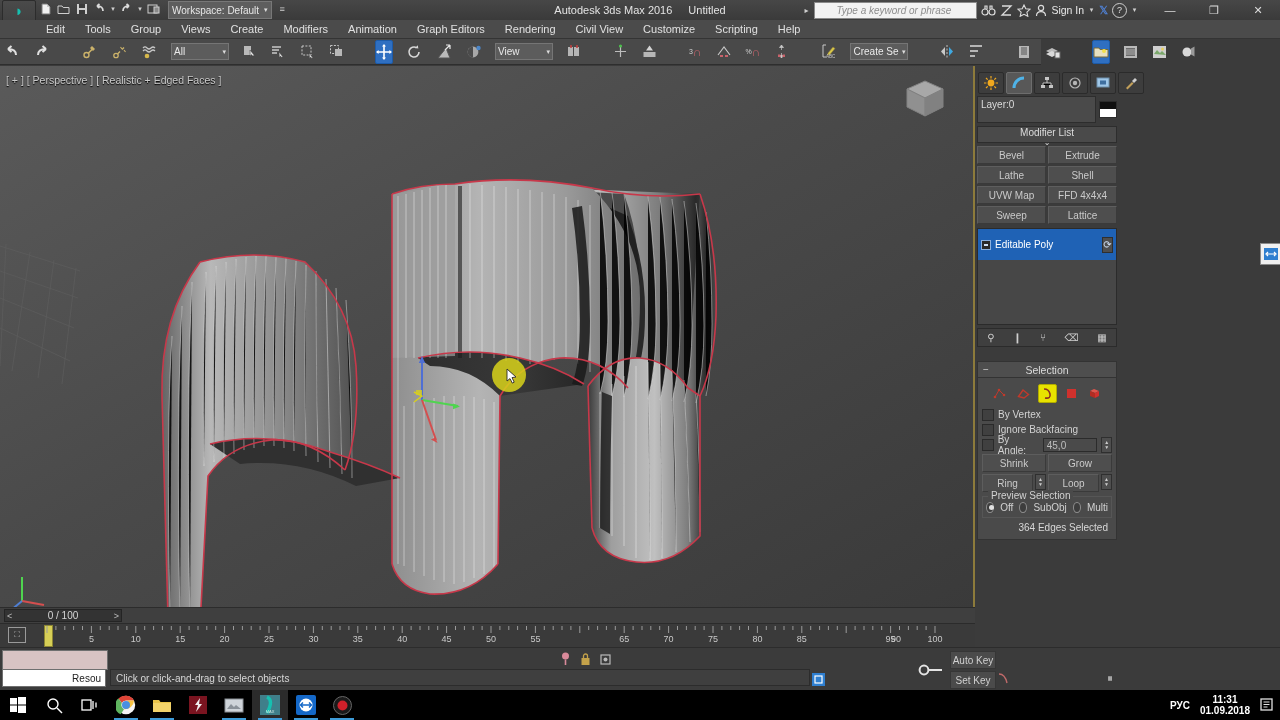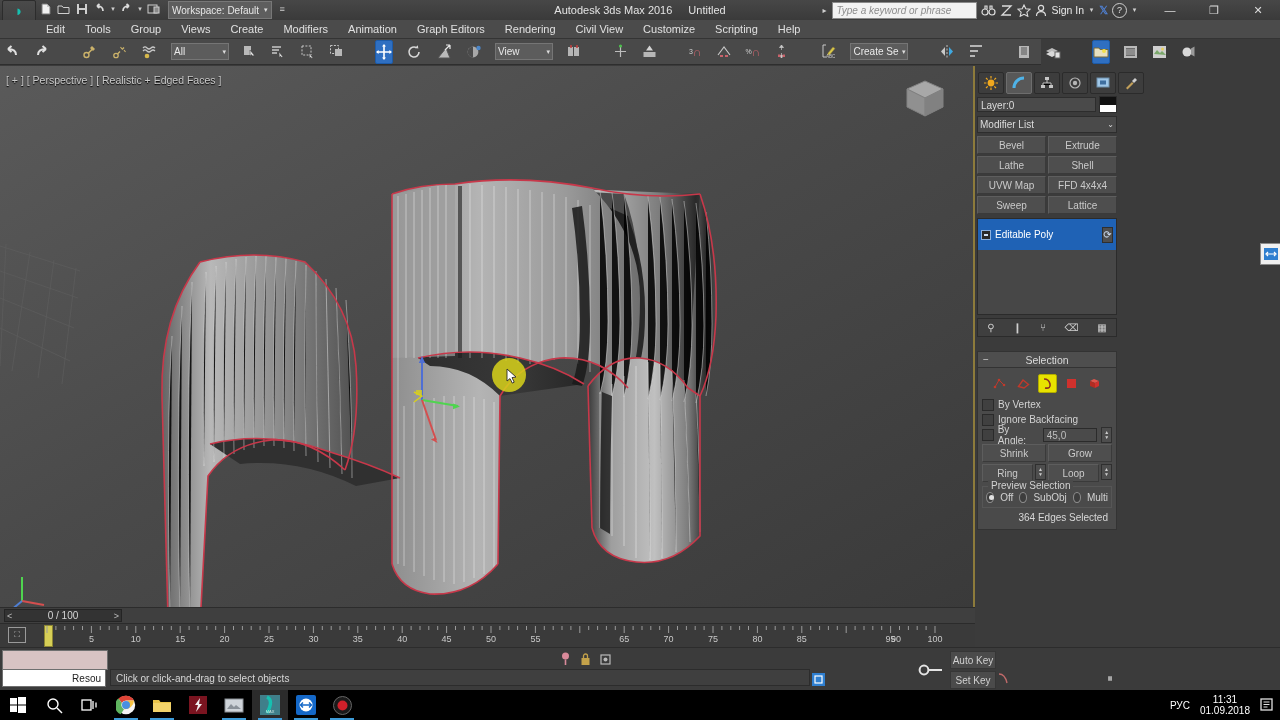--- a/index.html
+++ b/index.html
@@ -18,21 +18,21 @@
   .qicon{width:15px;height:15px;display:inline-flex;align-items:center;justify-content:center;
      color:#cfcfcf;font-size:11px;}
   .wsbox{display:flex;align-items:center;height:16px;background:#5e5e5e;border:1px solid #777;
      color:#e6e6e6;font-size:10px;padding:0 3px;margin-left:4px;}
   .wsbox .arrow{margin-left:5px;font-size:7px;color:#ddd;}
   .apptitle{position:absolute;left:0;top:0;width:1280px;height:20px;line-height:20px;
      text-align:center;color:#e3e3e3;font-size:11px;pointer-events:none;}
   .apptitle span{margin:0 8px;}
   .tright{position:absolute;right:142px;top:1px;height:18px;display:flex;align-items:center;gap:4px;}
   .searchbox{width:140px;height:15px;background:#f2f2f2;border:1px solid #8a8a8a;
-     color:#8d8d8d;font-style:italic;font-size:10px;line-height:15px;padding-left:3px;overflow:hidden;white-space:nowrap;}
+     color:#8d8d8d;font-style:italic;font-size:10px;line-height:15px;padding-left:21px;overflow:hidden;white-space:nowrap;}
   .tright .ti{color:#d8d8d8;font-size:11px;display:inline-flex;align-items:center;}
   .signin{color:#e8e8e8;font-size:10.5px;}
   .xicon{color:#4f7fd0;font-weight:bold;font-size:11px;}
   .qmark{width:13px;height:13px;border-radius:50%;border:1px solid #cfcfcf;color:#e0e0e0;
      font-size:9px;text-align:center;line-height:12px;}
   .wbtns{position:absolute;right:0;top:0;height:20px;display:flex;}
   .wbtn{width:44px;height:20px;display:flex;align-items:center;justify-content:center;color:#dcdcdc;font-size:11px;}
 
   
   .menubar{position:absolute;left:0;top:20px;width:1280px;height:19px;background:#4b4b4b;
@@ -65,25 +65,25 @@
 
   
   .cmdpanel{position:absolute;left:975px;top:66px;width:305px;height:580px;background:#3b3b3b;}
   .cp-tabs{position:absolute;left:3px;top:6px;height:20px;display:flex;gap:2px;}
   .cp-tab{width:24px;height:20px;background:#3d3d3d;border:1px solid #2b2b2b;border-radius:2px;
      display:flex;align-items:center;justify-content:center;}
   .cp-tab.active{background:#585858;border-color:#6d6d6d;}
   .cp-left{position:absolute;left:2px;top:30px;width:140px;}
 
   .layerrow{display:flex;align-items:center;gap:3px;}
-  .layerfield{flex:1;height:15px;background:#4a4a4a;border:1px solid #2d2d2d;color:#dcdcdc;
+  .layerfield{flex:1;height:27px;background:#4a4a4a;border:1px solid #2d2d2d;color:#dcdcdc;
      font-size:10px;line-height:15px;padding-left:3px;box-sizing:border-box;}
   .colorchip{width:16px;height:15px;background:linear-gradient(to bottom,#111 0 50%,#fff 50% 100%);border:1px solid #2d2d2d;}
   .modcombo{margin-top:3px;height:17px;background:#4a4a4a;border:1px solid #2d2d2d;display:flex;
-     align-items:center;justify-content:space-between;color:#dcdcdc;font-size:10px;padding:0 2px;box-sizing:border-box;}
+     align-items:center;justify-content:space-between;color:#dcdcdc;font-size:10px;padding:0 2px;box-sizing:border-box;flex-direction:column;}
   .modcombo .ca{font-size:8px;}
   .modbtns{margin-top:3px;display:grid;grid-template-columns:1fr 1fr;gap:2px;}
   .mbtn{height:16px;background:#4e4e4e;border:1px solid #3a3a3a;border-top-color:#5e5e5e;border-left-color:#5e5e5e;
      color:#cacaca;font-size:10px;display:flex;align-items:center;justify-content:center;}
   .modstack{margin-top:4px;height:95px;background:#474747;border:1px solid #2b2b2b;overflow:hidden;}
   .stackitem{height:31px;background:#1f62b5;display:flex;align-items:center;gap:4px;padding:0 3px;color:#fff;font-size:10px;}
   .stackitem .sq{width:8px;height:8px;background:#2a2a2a;border:1px solid #8ab0e0;display:inline-block;position:relative;}
   .stackitem .sq:after{content:"";position:absolute;left:2px;top:3px;width:4px;height:2px;background:#cfe0f5;}
   .stackitem .spin{margin-left:auto;color:#cfe0f5;font-size:10px;}
   .stacktools{margin-top:3px;height:17px;background:#3f3f3f;border:1px solid #2b2b2b;display:flex;
@@ -135,21 +135,21 @@
      font-size:10px;line-height:17px;padding-left:5px;box-sizing:border-box;}
   .sicon{position:absolute;display:flex;align-items:center;justify-content:center;color:#cfcfcf;font-size:11px;}
   .keybtn{position:absolute;width:44px;height:16px;background:#4b4b4b;border:1px solid #363636;
      color:#d0d0d0;font-size:10px;display:flex;align-items:center;justify-content:center;}
 
   
   .taskbar{position:absolute;left:0;top:690px;width:1280px;height:30px;background:#000;display:flex;align-items:center;}
   .tk{width:36px;height:30px;display:flex;align-items:center;justify-content:center;position:relative;}
   .tk.active{background:#2b2b2b;}
   .tk .under{position:absolute;bottom:0;left:6px;right:6px;height:2px;background:#3d9bd8;}
-  .tray{position:absolute;right:4px;top:0;height:30px;display:flex;align-items:center;gap:10px;color:#fff;font-size:10px;}
+  .tray{position:absolute;right:4px;top:0;height:30px;display:flex;align-items:center;gap:10px;color:#fff;font-size:10px;font-weight:bold;}
   .clock{text-align:center;line-height:11px;color:#fff;font-size:10px;}
   .lang{color:#fff;font-size:10px;}
   svg{display:block;}
 </style>
 </head>
 <body>
 
 <div id="app">
 
   <div class="titlebar">

